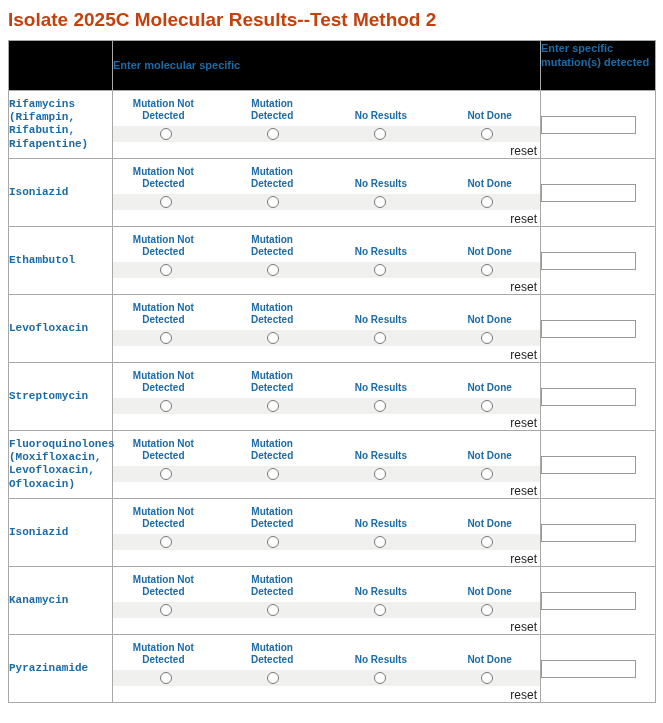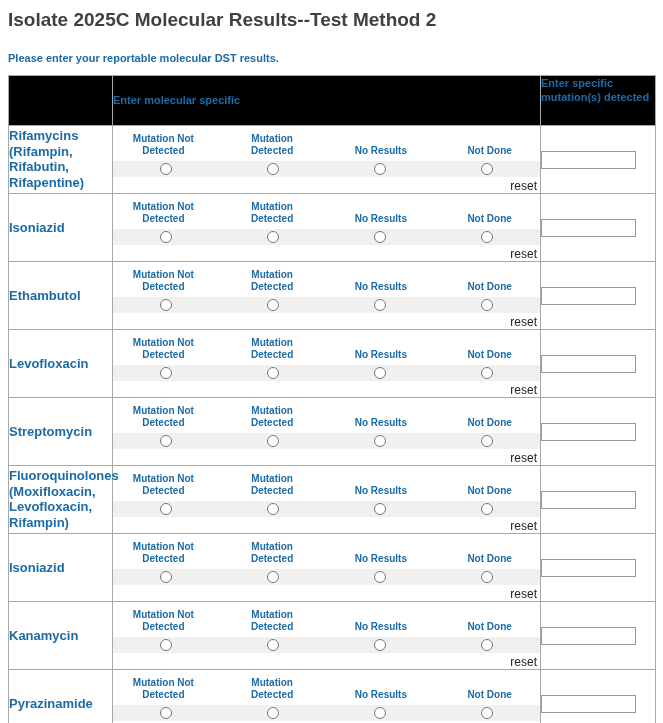--- a/index.html
+++ b/index.html
@@ -8,22 +8,22 @@
     width: 663px; height: 723px;
     overflow: hidden;
     background: #ffffff;
     font-family: "Liberation Sans", sans-serif;
   }
   .page { padding: 6px 8px 0 8px; }
 
   .page-title {
     font-size: 19px;
     font-weight: bold;
-    color: #404040;
-    margin: 4px 0 21px 0;
+    color: #c2410c;
+    margin: 4px 0 9px 0;
     line-height: 1.1;
   }
   .page-subtitle {
     font-size: 11px;
     font-weight: bold;
     color: #1c6ba6;
     margin: 0 0 11px 0;
   }
 
   table.results {
@@ -56,24 +56,25 @@
     font-weight: bold;
     color: #1c6ba6;
     line-height: 1.3;
   }
 
   tbody tr { height: 66px; }
 
   td.drug-cell {
     vertical-align: middle;
     padding: 2px 3px 2px 5px;
-    font-size: 13px;
+    font-size: 11px;
     font-weight: bold;
     color: #1c6ba6;
     line-height: 1.2;
+    font-family: Liberation Mono, monospace;
   }
 
   td.options-cell { vertical-align: top; }
   .opt-labels {
     display: flex;
     align-items: flex-end;
     padding-top: 6px;
     height: 32px;
     gap: 8px;
   }
@@ -118,21 +119,20 @@
     font-size: 11px;
     font-family: "Liberation Sans", sans-serif;
     padding: 0 2px;
   }
 </style>
 </head>
 <body>
 
 <div class="page">
   <h1 class="page-title">Isolate 2025C Molecular Results--Test Method 2</h1>
-  <div class="page-subtitle">Please enter your reportable molecular DST results.</div>
 
   <table class="results">
     <colgroup>
       <col class="c-drug">
         <col class="c-opts">
         <col class="c-mut">
     </colgroup>
     <thead>
       <tr>
         <th></th>
@@ -296,21 +296,21 @@
       </div>
       <div class="reset-link">reset</div>
     </td>
     <td class="mutation-cell">
       <input type="text" class="mutation-input" placeholder="" style="">
     </td>
   </tr>
 
   <tr>
     <td class="drug-cell">
-      <span>Fluoroquinolones (Moxifloxacin, Levofloxacin, Rifampin)</span>
+      <span>Fluoroquinolones (Moxifloxacin, Levofloxacin, Ofloxacin)</span>
     </td>
     <td class="options-cell">
       <div class="opt-labels">
         <span class="opt-label">Mutation Not Detected</span>
         <span class="opt-label">Mutation Detected</span>
         <span class="opt-label">No Results</span>
         <span class="opt-label">Not Done</span>
       </div>
       <div class="radio-strip">
         <span class="radio-cell">

